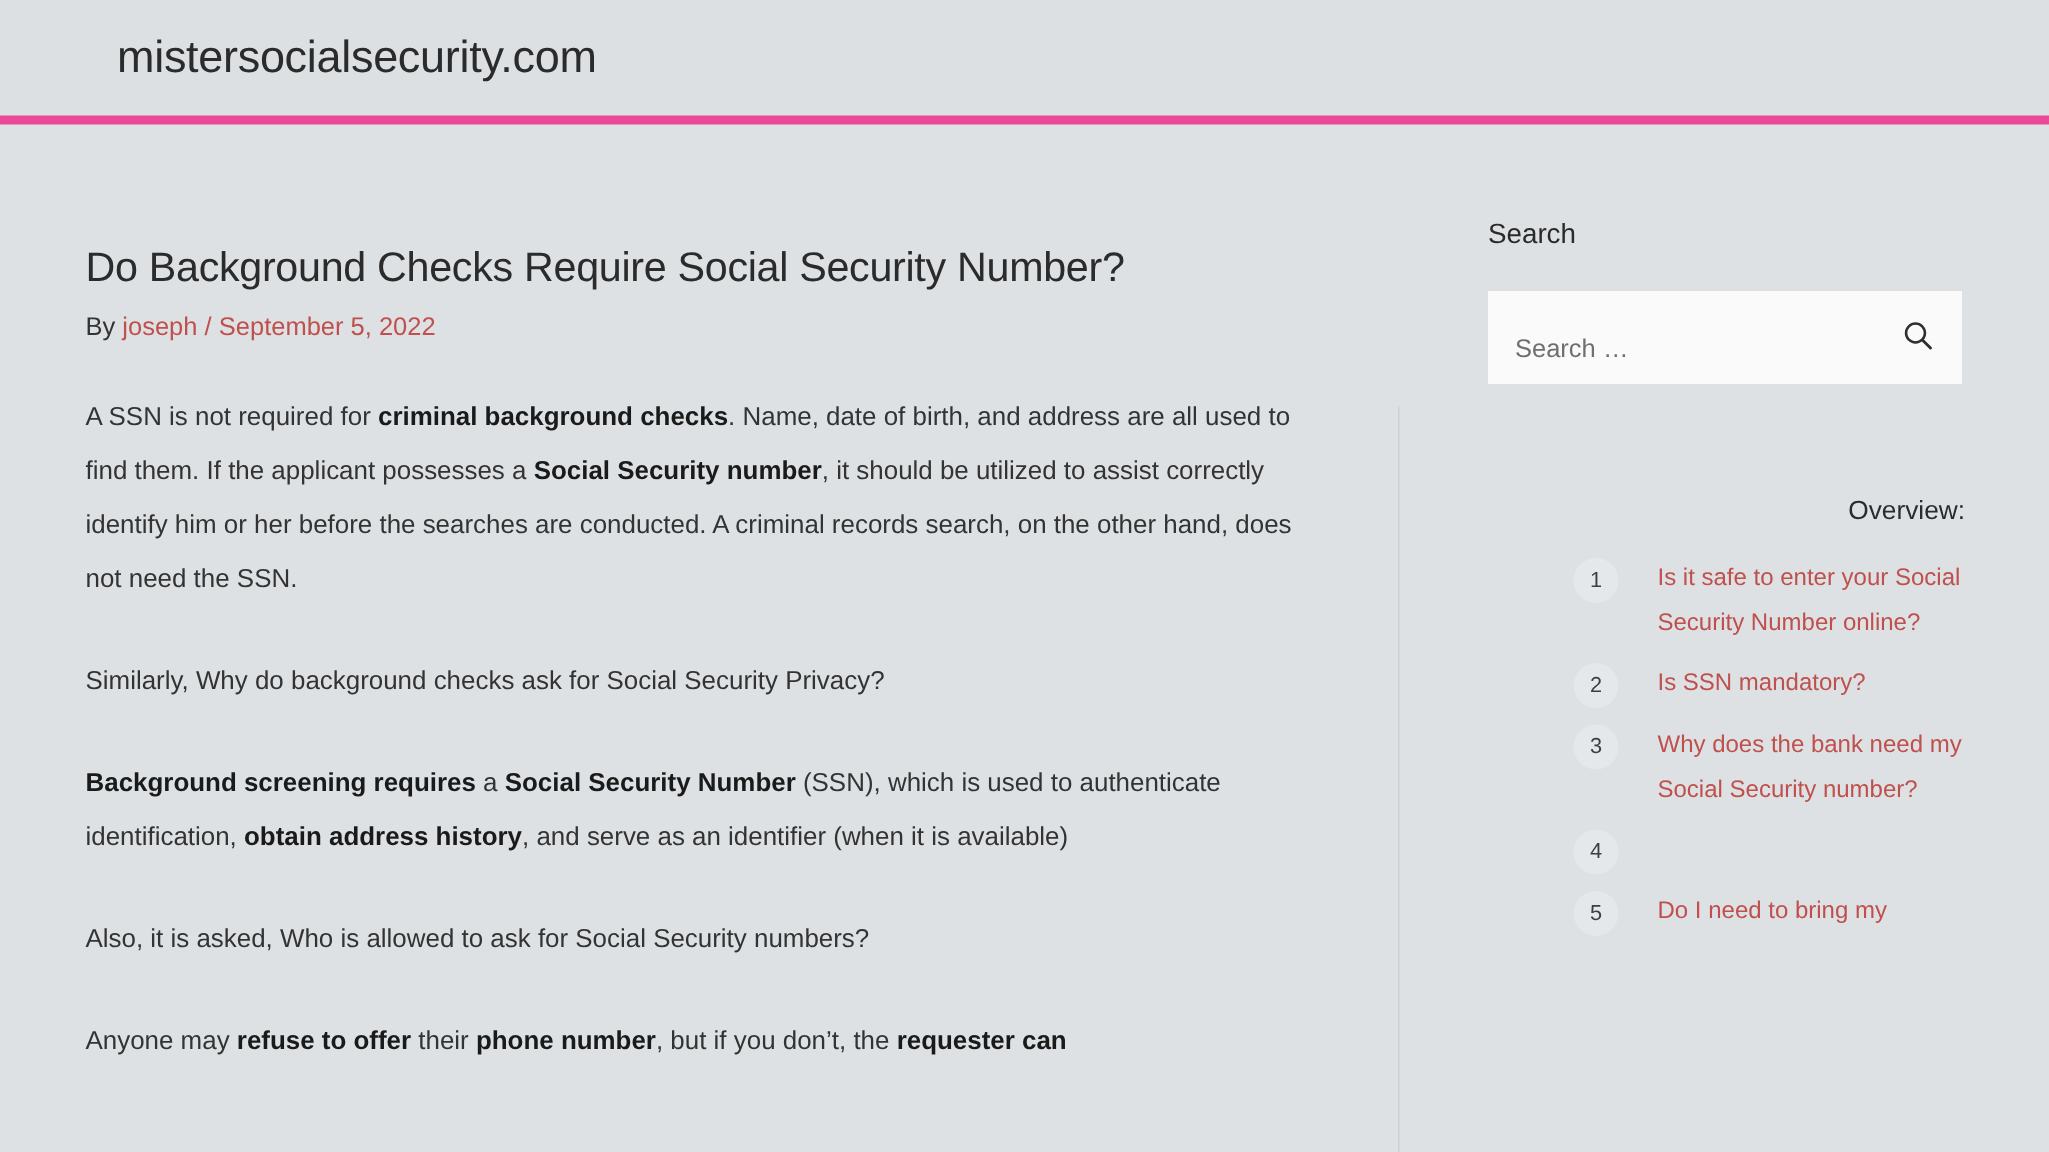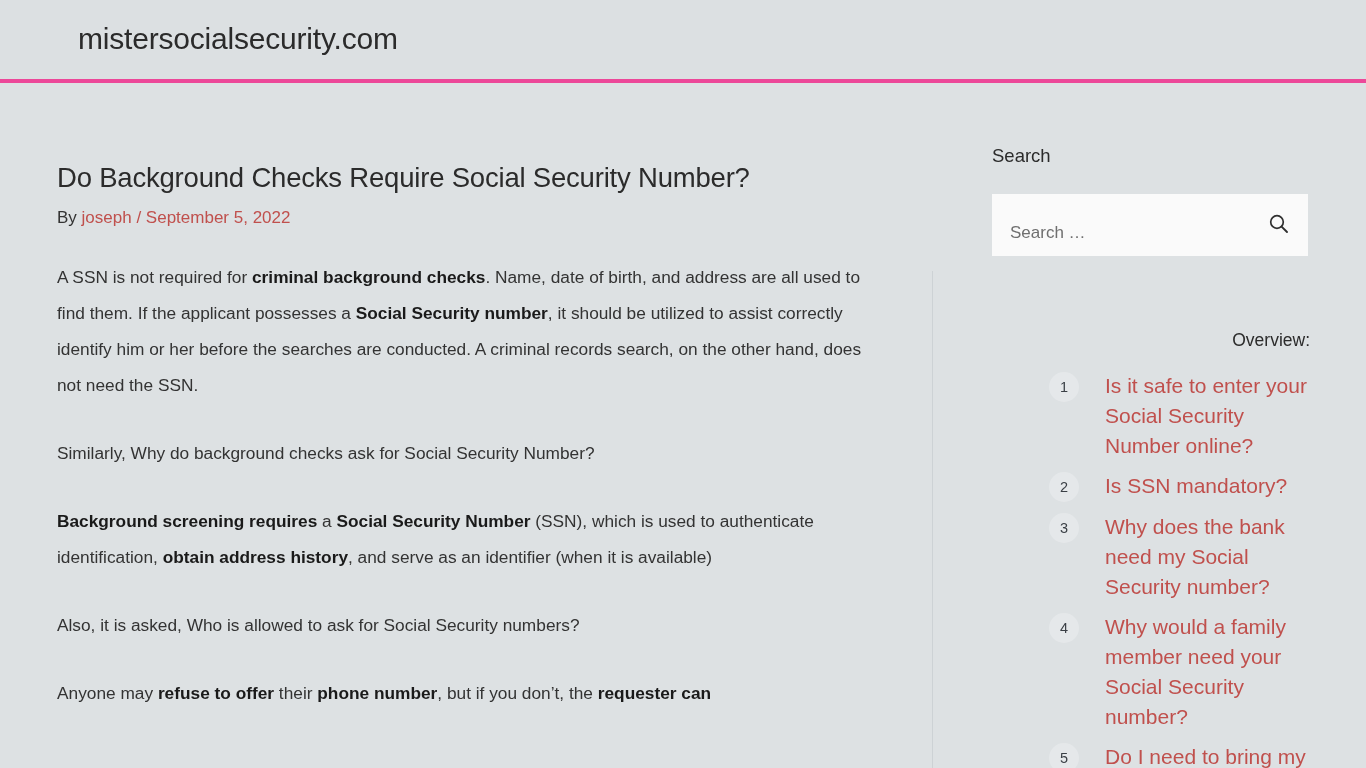--- a/index.html
+++ b/index.html
@@ -14,21 +14,21 @@
     background: #dde1e3;
     font-family: "Liberation Sans", sans-serif;
     color: #333333;
   }
 
   
   .site-header {
     width: 1366px;
     height: 83px;
     background: #dce0e2;
-    border-bottom: 4px solid #ec4899;
+    border-bottom: 6px solid #ec4899;
     display: flex;
     align-items: center;
     position: relative;
   }
 
   .site-title {
     position: absolute;
     left: 78px;
     top: 22px;
     font-size: 30px;
@@ -200,21 +200,21 @@
     font-size: 14.5px;
     display: flex;
     align-items: center;
     justify-content: center;
     margin-left: 57px;
     margin-top: 1px;
   }
 
   .toc-link {
     margin-left: 26px;
-    font-size: 21px;
+    font-size: 16px;
     line-height: 30px;
     color: #c0504d;
     text-decoration: none;
     cursor: pointer;
     max-width: 204px;
   }
 </style>
 </head>
 <body>
 
@@ -232,21 +232,21 @@
     <h1 class="entry-title">Do Background Checks Require Social Security Number?</h1>
 
     <div class="entry-meta">
       <span>By </span><a href="#">joseph</a><span class="sep"> / </span><span class="date">September 5, 2022</span>
     </div>
 
     <div class="entry-content">
 
       <p><span>A SSN is not required for </span><strong>criminal background checks</strong><span>. Name, date of birth, and address are all used to find them. If the applicant possesses a </span><strong>Social Security number</strong><span>, it should be utilized to assist correctly identify him or her before the searches are conducted. A criminal records search, on the other hand, does not need the SSN.</span></p>
 
-      <p>Similarly, Why do background checks ask for Social Security Number?</p>
+      <p>Similarly, Why do background checks ask for Social Security Privacy?</p>
 
       <p><strong>Background screening requires</strong><span> a </span><strong>Social Security Number</strong><span> (SSN), which is used to authenticate identification, </span><strong>obtain address history</strong><span>, and serve as an identifier (when it is available)</span></p>
 
       <p>Also, it is asked, Who is allowed to ask for Social Security numbers?</p>
 
       <p><span>Anyone may </span><strong>refuse to offer</strong><span> their </span><strong>phone number</strong><span>, but if you don’t, the </span><strong>requester can</strong></p>
 
     </div>
   </main>
 
@@ -276,21 +276,20 @@
       <li class="toc-item">
         <span class="toc-num">2</span>
         <a class="toc-link" href="#">Is SSN mandatory?</a>
       </li>
       <li class="toc-item">
         <span class="toc-num">3</span>
         <a class="toc-link" href="#">Why does the bank need my Social Security number?</a>
       </li>
       <li class="toc-item">
         <span class="toc-num">4</span>
-        <a class="toc-link" href="#">Why would a family member need your Social Security number?</a>
       </li>
       <li class="toc-item">
         <span class="toc-num">5</span>
         <a class="toc-link" href="#">Do I need to bring my</a>
       </li>
     </ul>
 
   </aside>
 </div>
 

